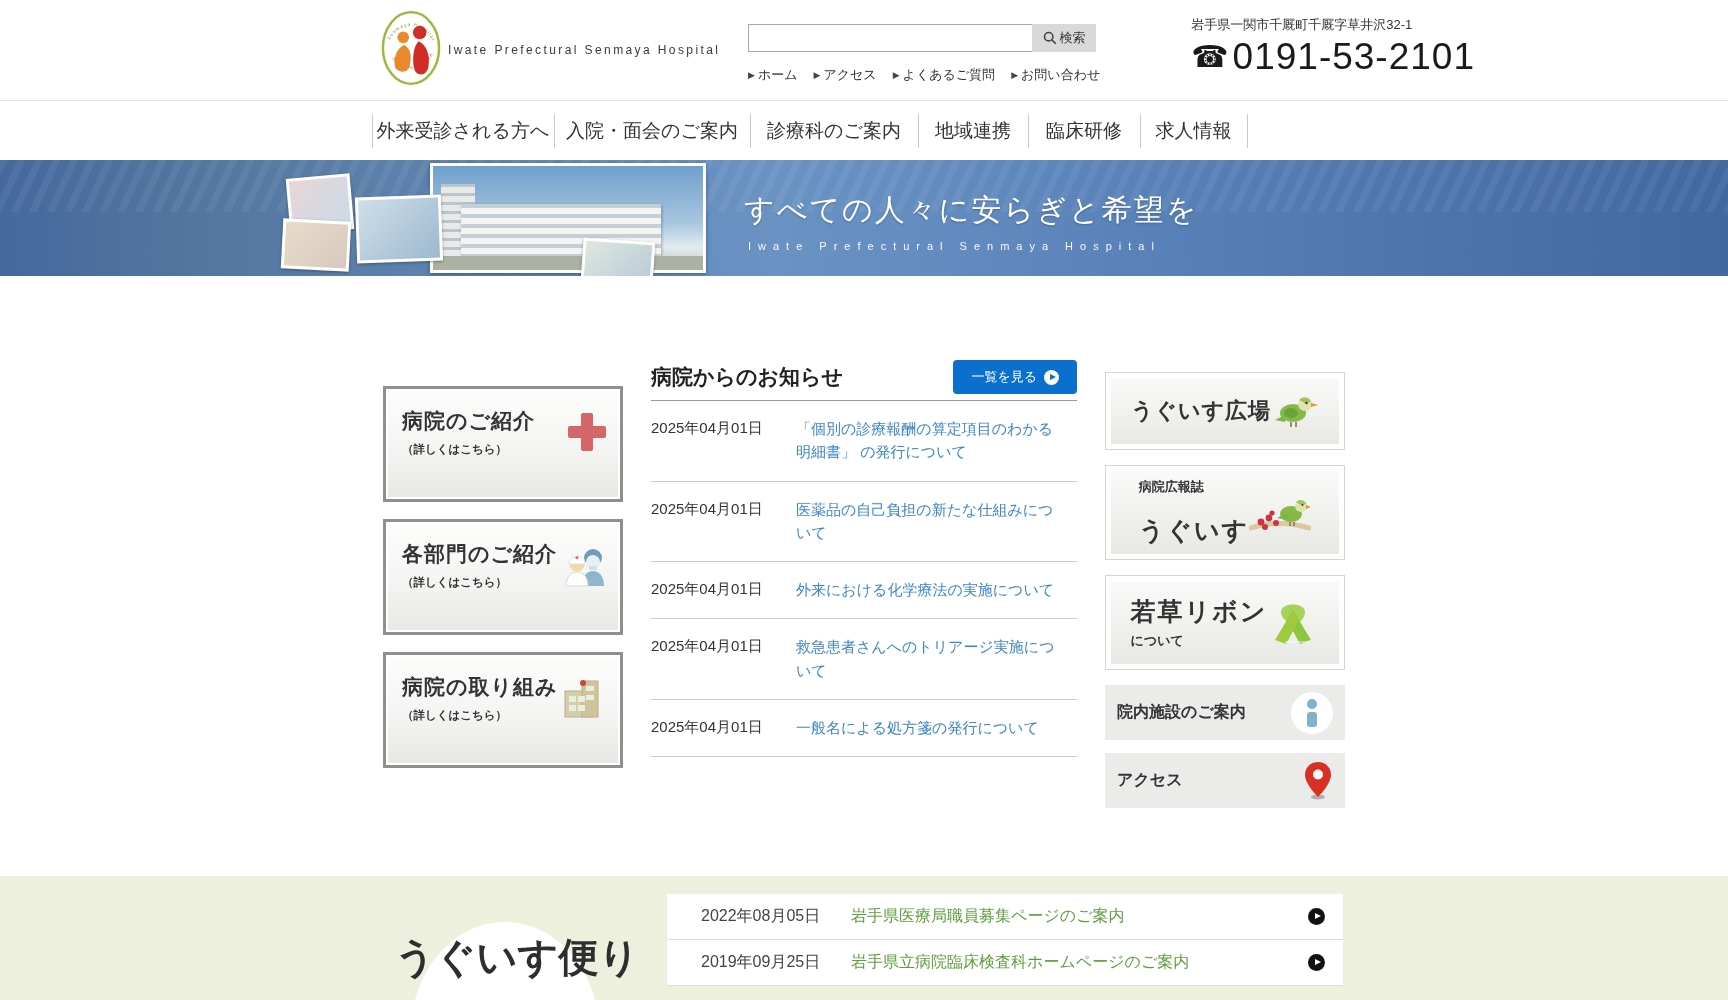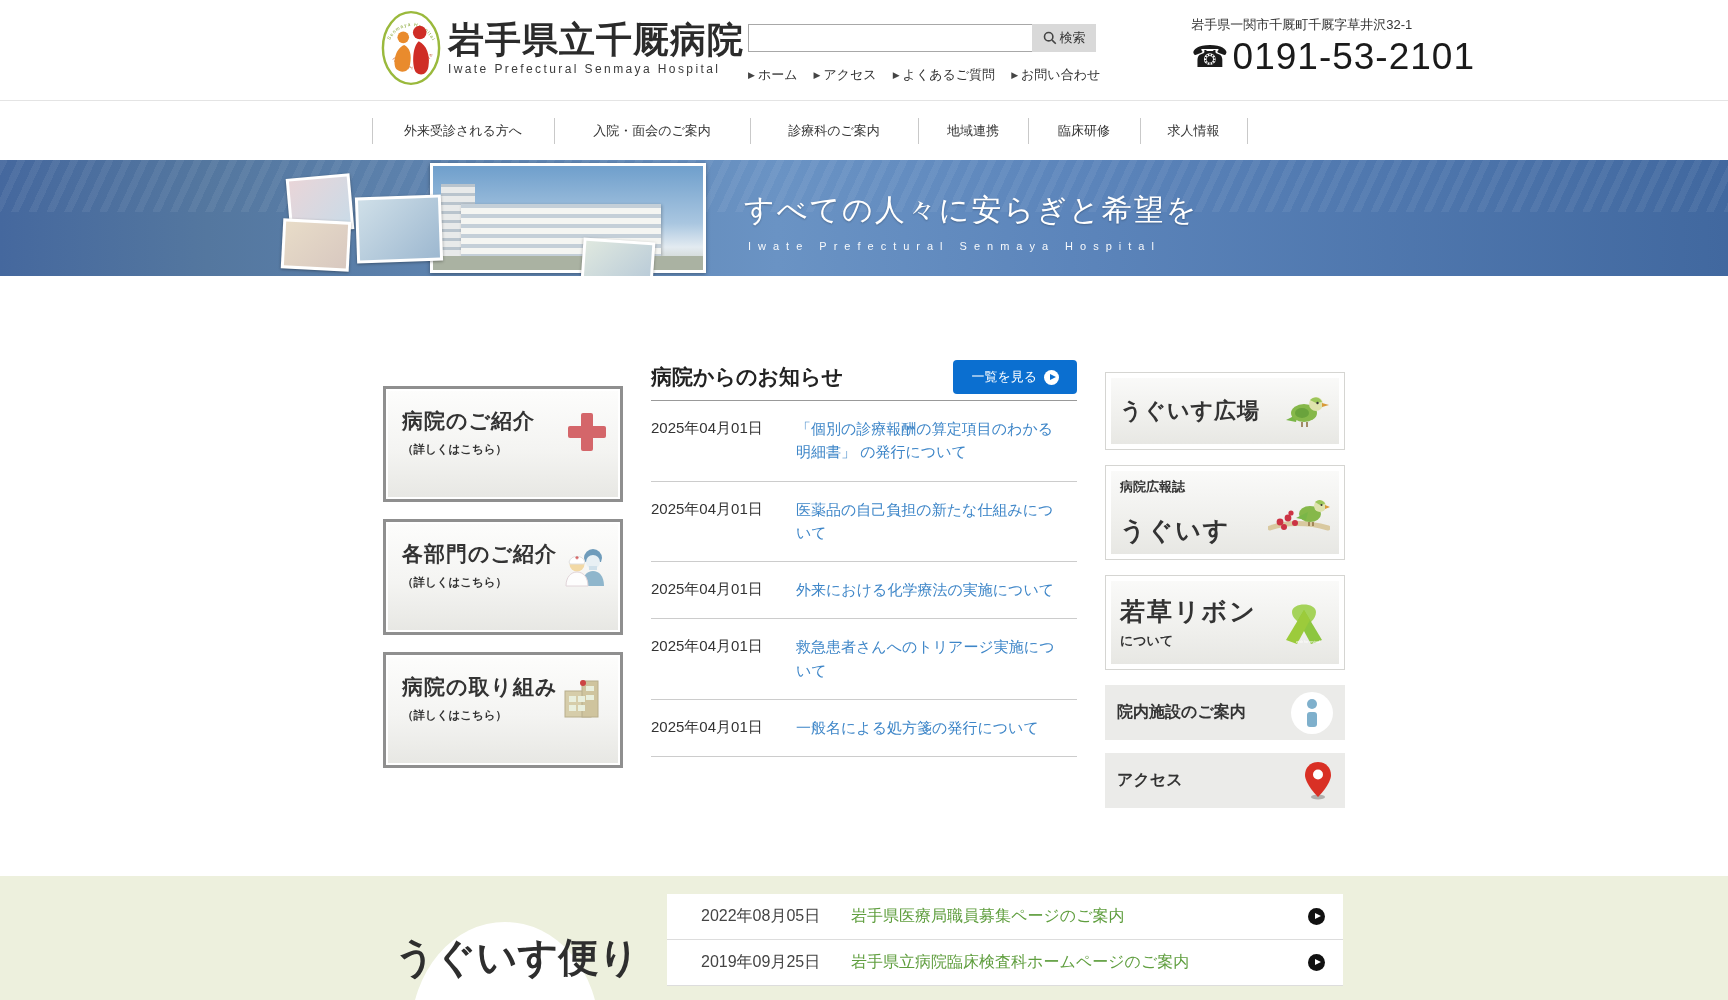--- a/index.html
+++ b/index.html
@@ -25,21 +25,21 @@
 
   .contact { position:absolute; right:0; top:16px; text-align:left; }
   .addr { font-size:13px; color:#333; }
   .phone-row { display:flex; align-items:center; margin-top:4px; }
   .phone-icon { font-size:30px; color:#1a1a1a; margin-right:4px; line-height:1; }
   .phone { font-size:37px; color:#1a1a1a; letter-spacing:1px; line-height:1; }
 
   
   .mainnav { height:60px; border-top:1px solid #e4e4e4; background:#fff; }
   .mainnav ul { list-style:none; width:985px; margin:0 auto; display:flex; align-items:center; height:60px; }
-  .mainnav li { font-size:13px; color:#333; border-left:1px solid #c9c9c9; padding:4px 0; text-align:center; cursor:pointer; }
+  .mainnav li { font-size:19px; color:#333; border-left:1px solid #c9c9c9; padding:4px 0; text-align:center; cursor:pointer; }
   .mainnav li:nth-child(1){ width:182px; }
   .mainnav li:nth-child(2){ width:196px; }
   .mainnav li:nth-child(3){ width:168px; }
   .mainnav li:nth-child(4){ width:110px; }
   .mainnav li:nth-child(5){ width:112px; }
   .mainnav li:nth-child(6){ width:108px; border-right:1px solid #c9c9c9; }
 
   
   .hero { position:relative; height:116px; background:
     linear-gradient(90deg,#45689e 0%,#54779f 12%,#6a93c4 45%,#5c85bb 62%,#41689f 100%); overflow:hidden; }
@@ -88,21 +88,21 @@
   .news-list { list-style:none; }
   .news-item { display:flex; padding:16px 0 17px; border-bottom:1px solid #ccc; }
   .n-date { width:145px; flex:none; font-size:15px; color:#333; padding-top:2px; }
   .n-link { font-size:15px; color:#3e86c8; text-decoration:none; line-height:1.55; width:266px; cursor:pointer; }
   .kyushin { display:inline-block; margin-top:30px; background:#6699cc; color:#fff; font-size:15px; font-weight:bold;
     padding:7px 15px; text-decoration:none; letter-spacing:1px; cursor:pointer; }
 
   .rightcol { width:240px; margin-top:12px; }
   .bnr { display:flex; align-items:center; justify-content:space-between; text-decoration:none; cursor:pointer; }
   .bnrA { border:1px solid #d5d5d2; background:linear-gradient(180deg,#fbfbfa 0%,#efefec 60%,#e6e6e2 100%);
-    box-shadow:inset 0 0 0 5px #fff; margin-bottom:15px; padding:0 14px; }
+    box-shadow:inset 0 0 0 5px #fff; margin-bottom:15px; padding:0 14px;justify-content:center; }
   .bnr1 { height:78px; }
   .bnr2 { height:95px; }
   .bnr3 { height:95px; }
   .bnr-title { font-size:22px; font-weight:bold; color:#333; letter-spacing:1px; }
   .bnr-tag { display:block; font-size:13px; font-weight:bold; color:#333; margin-bottom:18px; }
   .bnr-big { display:block; font-size:25px; font-weight:bold; color:#333; letter-spacing:2px; }
   .bnr-sub { display:block; font-size:13px; font-weight:bold; color:#333; margin-top:4px; }
   .bnrB { height:55px; background:#ebebe9; margin-bottom:13px; padding:0 12px; }
   .bnrB .bnr-title { font-size:16px; letter-spacing:0; }
   .info-badge { width:42px; height:42px; border-radius:50%; background:#fff; display:flex; align-items:center; justify-content:center; }
@@ -135,21 +135,20 @@
           <path id="arcTop" d="M8,38 A26,32 0 0 1 56,38" fill="none"></path>
           <path id="arcBot" d="M9,46 A26,32 0 0 0 55,46" fill="none"></path>
           <text font-size="5" fill="#8aa839" letter-spacing="1"><textPath href="#arcTop" startOffset="8%">Senmaya Hospital</textPath></text>
           <text font-size="5" fill="#c05a30" letter-spacing="1"><textPath href="#arcBot" startOffset="12%">Iwate Prefectural</textPath></text>
           <circle cx="24" cy="30" r="6" fill="#e98b2d"></circle>
           <path d="M25 38 C15 42 13 58 17 63 C23 68 30 65 31 58 C33 48 31 41 25 38 Z" fill="#e98b2d"></path>
           <circle cx="41" cy="25" r="7" fill="#cf2d26"></circle>
           <path d="M40 34 C33 40 33 60 37 66 C43 71 49 67 50 60 C52 48 48 38 40 34 Z" fill="#cf2d26"></path>
         </svg>
         <span class="logo-txt">
-          <span class="logo-title">岩手県立千厩病院</span>
           <span class="logo-sub" style="display:block">Iwate Prefectural Senmaya Hospital</span>
         </span>
       </a>
 
       <div class="search-wrap">
         <div class="search-row">
           <input class="search-input" type="text" value="" style="">
           <button class="search-btn">
             <svg width="14" height="14" viewBox="0 0 16 16">
               <circle cx="6.5" cy="6.5" r="4.8" fill="none" stroke="#444" stroke-width="1.8"></circle>

